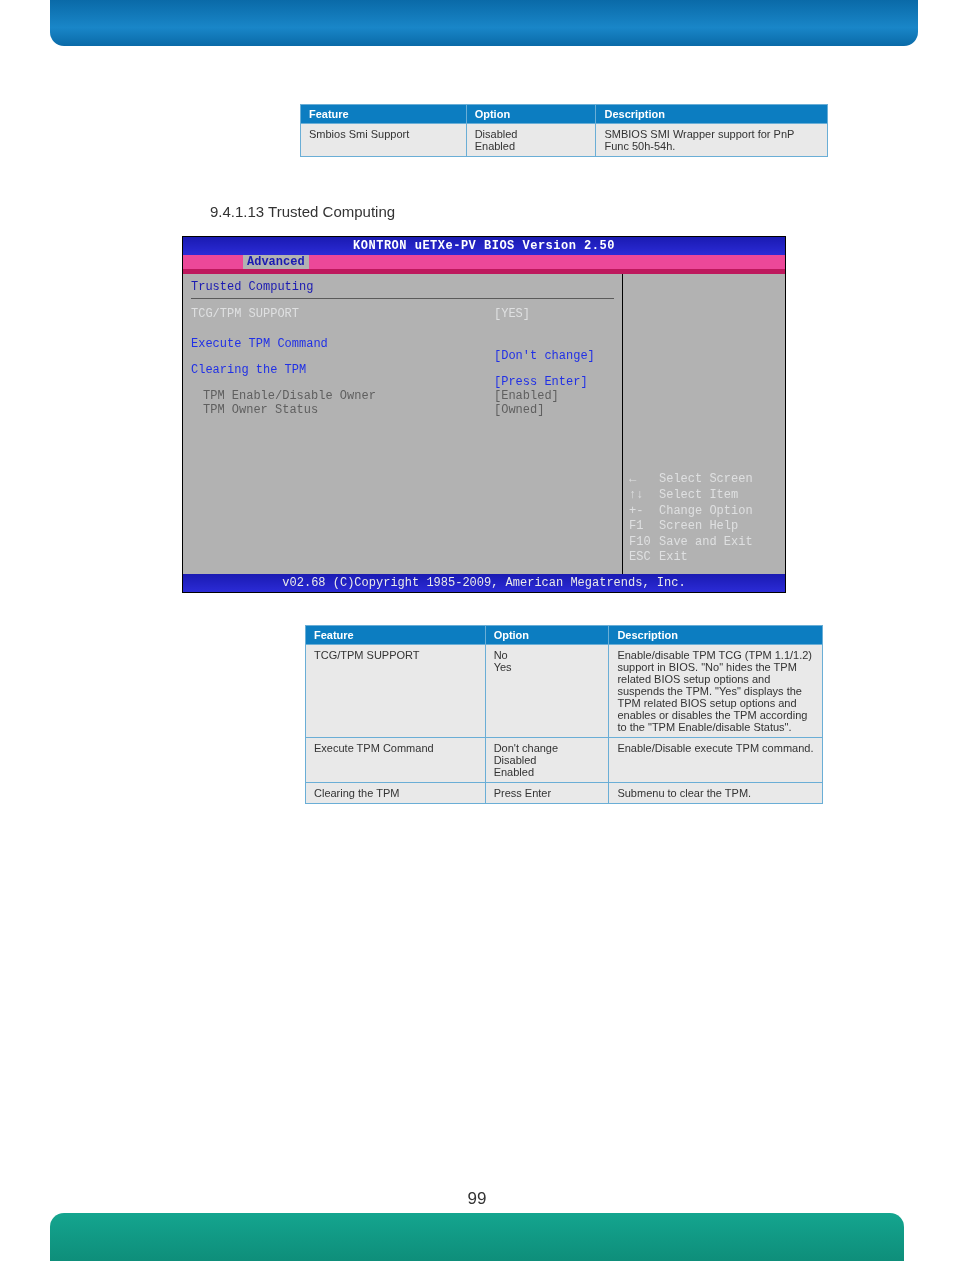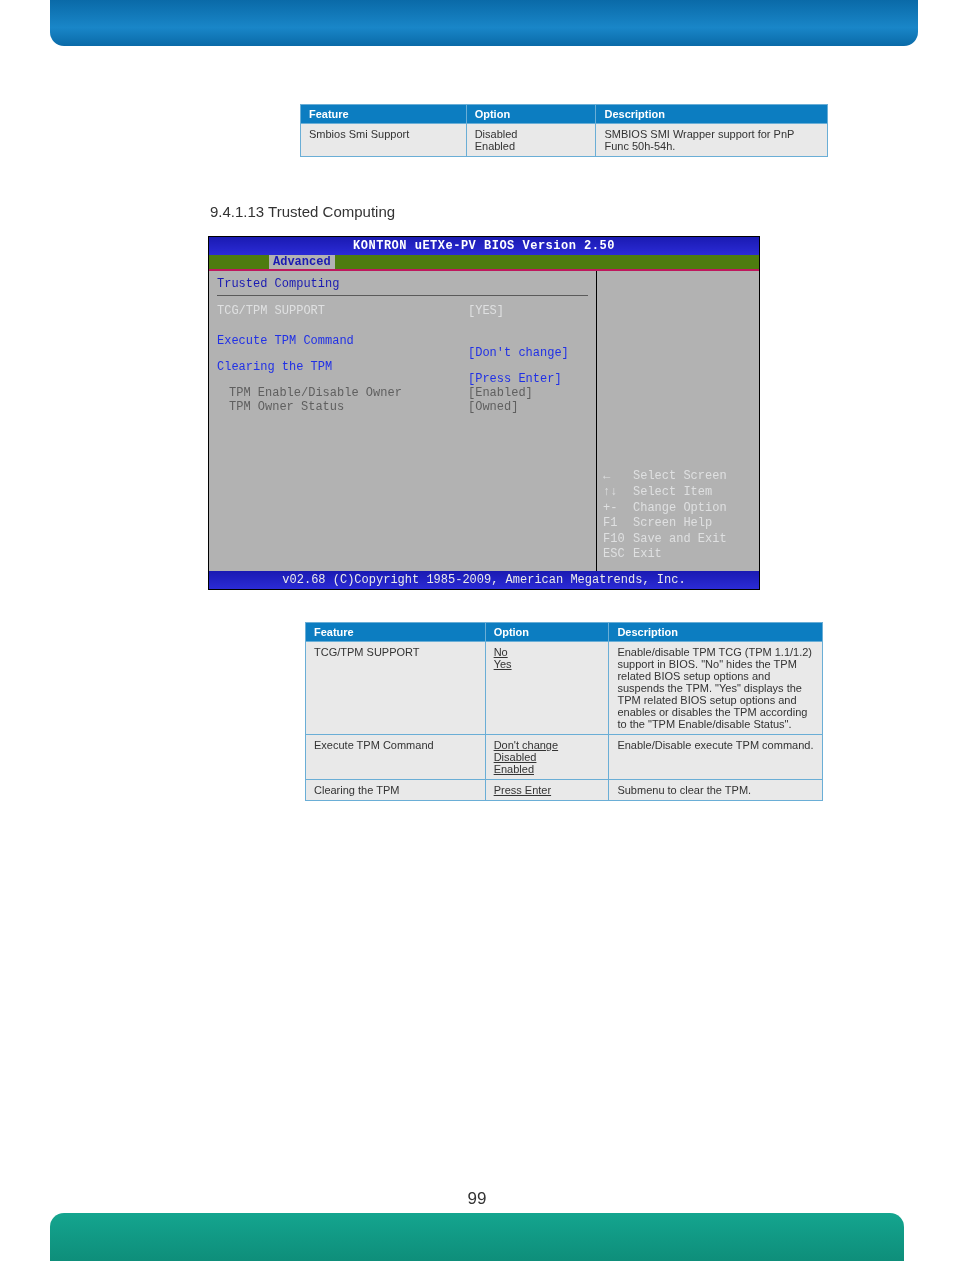--- a/index.html
+++ b/index.html
@@ -48,55 +48,55 @@
     padding: 4px 8px;
     vertical-align: top;
     color: #333;
   }
   .tbl1 { width: 528px; }
   .tbl1 td:nth-child(1){ width:166px;}
   .tbl1 td:nth-child(2){ width:130px;}
   .tbl1 td:nth-child(3){ width:232px;}
   .tbl2 { width: 518px; }
   .tbl2 td:nth-child(1){ width:180px;}
-  .tbl2 td:nth-child(2){ width:124px;text-decoration:underline;}
+  .tbl2 td:nth-child(2){ width:124px;}
   .tbl2 td:nth-child(3){ width:214px;}
   
-  .bios-wrap { width:552px; margin: 0 auto 32px auto; }
+  .bios-wrap { width:604px; margin: 0 auto 32px auto; }
   .bios {
     font-family: "Courier New", monospace;
     font-size: 12px;
     background: #aeafb0;
     color: #dfe0e1;
     border: 1px solid #000;
   }
   .bios-title {
     background: linear-gradient(180deg,#1a1ab2 0%, #2b2bd6 100%);
     color:#fff;
     text-align:center;
     padding:2px 0;
     font-weight:bold;
     letter-spacing:0.5px;
   }
   .bios-tabrow {
-    background:#4d7c0f;
+    background:#ec4899;
     color:#9aa;
     padding:0;
   }
   .bios-tab {
     display:inline-block;
     background:#b2b2b2;
     color:#1a1ab2;
     font-weight:bold;
     padding:0 4px;
     margin-left:60px;
   }
   .bios-body {
     display:flex;
-    border-top:2px solid #be185d;
+    border-top:5px solid #be185d;
   }
   .bios-left {
     flex: 1 1 auto;
     background:#b2b2b2;
     color:#c9e6ff;
     padding:6px 8px 90px 8px;
     border-right:1px solid #000;
     position:relative;
     min-height:300px;
   }

